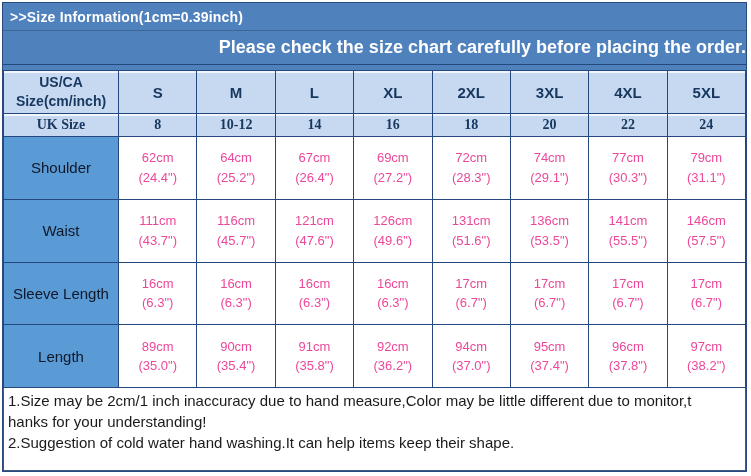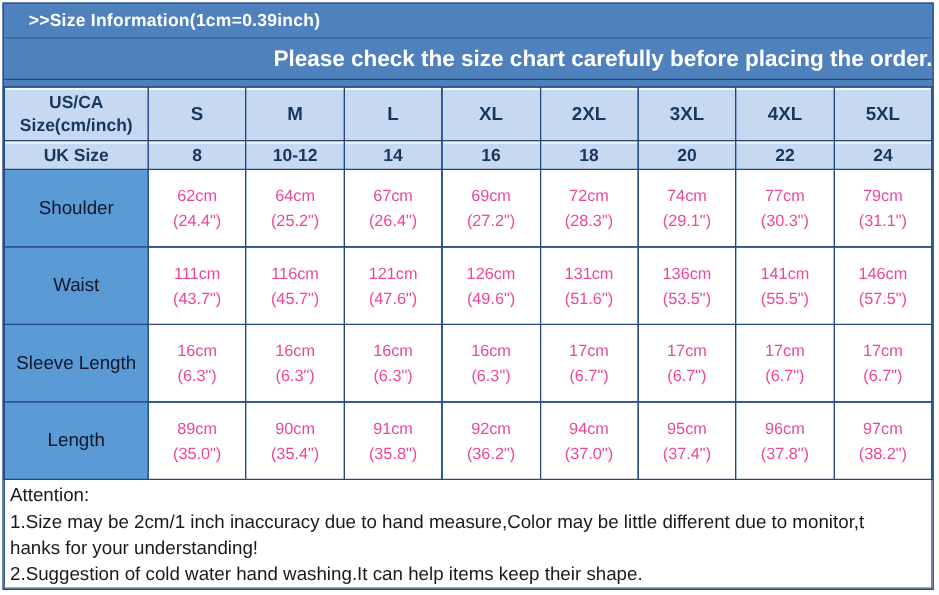--- a/index.html
+++ b/index.html
@@ -10,21 +10,21 @@
   }
   .frame{
     width:745px;height:470px;margin:2px;
     border:1px solid #2a4a7f;
     background:#4f81bd;
     box-sizing:border-box;
     display:flex;flex-direction:column;
   }
   .banner1{
     height:27px;display:flex;align-items:center;
-    padding-left:20px;
+    padding-left:7px;
     border-bottom:1px solid #3c6494;
     color:#ffffff;font-weight:bold;font-size:14px;
     letter-spacing:0.2px;
   }
   .banner2{
     height:33px;display:flex;align-items:center;
     padding-left:6px;
     border-bottom:1px solid #24477d;
     color:#ffffff;font-weight:bold;font-size:18px;justify-content:flex-end;
   }
@@ -33,21 +33,21 @@
     border-collapse:collapse;table-layout:fixed;
     width:100%;height:318px;padding-left:32px;
   }
   table.size col.labelcol{width:115px;}
   table.size th, table.size td{
     border:1px solid #24477d;
     text-align:center;vertical-align:middle;
     padding:0;overflow:hidden;
   }
   tr.hdr{height:43px;}
-  tr.region{height:23px;}
+  tr.region{height:23px;font-family:Liberation Serif, serif;}
   .lb{
     background:#c6d9f1;color:#17375e;font-weight:bold;
     box-shadow:inset 0 2px 0 rgba(255,255,255,0.75);
   }
   th.corner{font-size:14px;line-height:1.35;white-space:pre-line;}
   th.sizehead{font-size:15px;}
   td.regionval{font-size:14px;}
   td.rowlabel{
     background:#5b9bd5;color:#0f172a;
     font-weight:normal;font-size:15px;
@@ -192,19 +192,18 @@
 (37.4")</td>
           <td class="datacell">96cm
 (37.8")</td>
           <td class="datacell">97cm
 (38.2")</td>
         </tr>
       </tbody>
   </table>
 
   <div class="notes">
-    <div class="note-line">Attention:</div>
     <div class="note-line">1.Size may be 2cm/1 inch inaccuracy due to hand measure,Color may be little different due to monitor,t</div>
     <div class="note-line">hanks for your understanding!</div>
     <div class="note-line">2.Suggestion of cold water hand washing.It can help items keep their shape.</div>
   </div>
 
 </div>
 
 </body></html>

